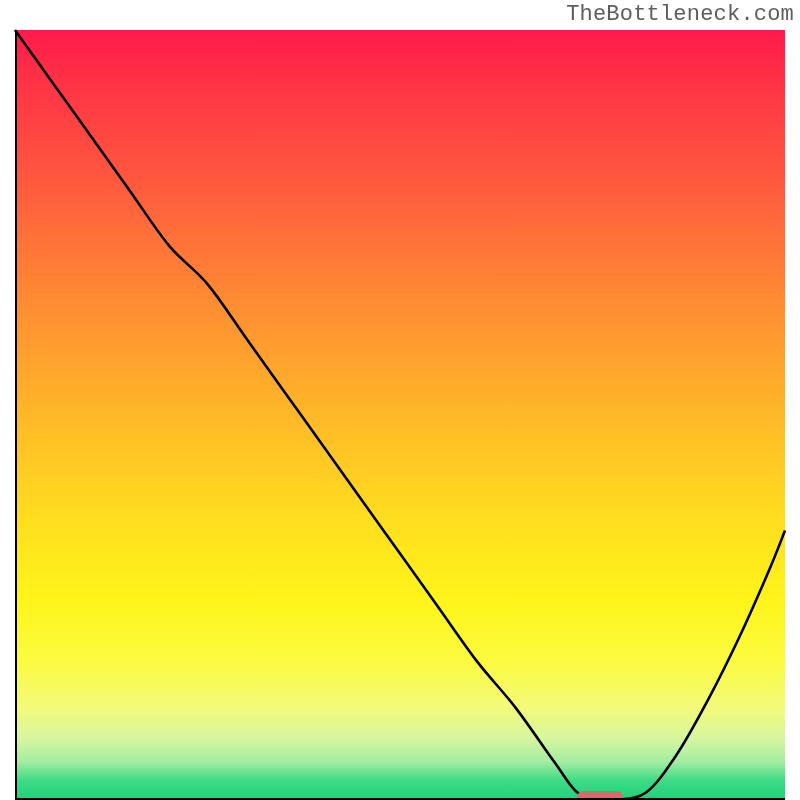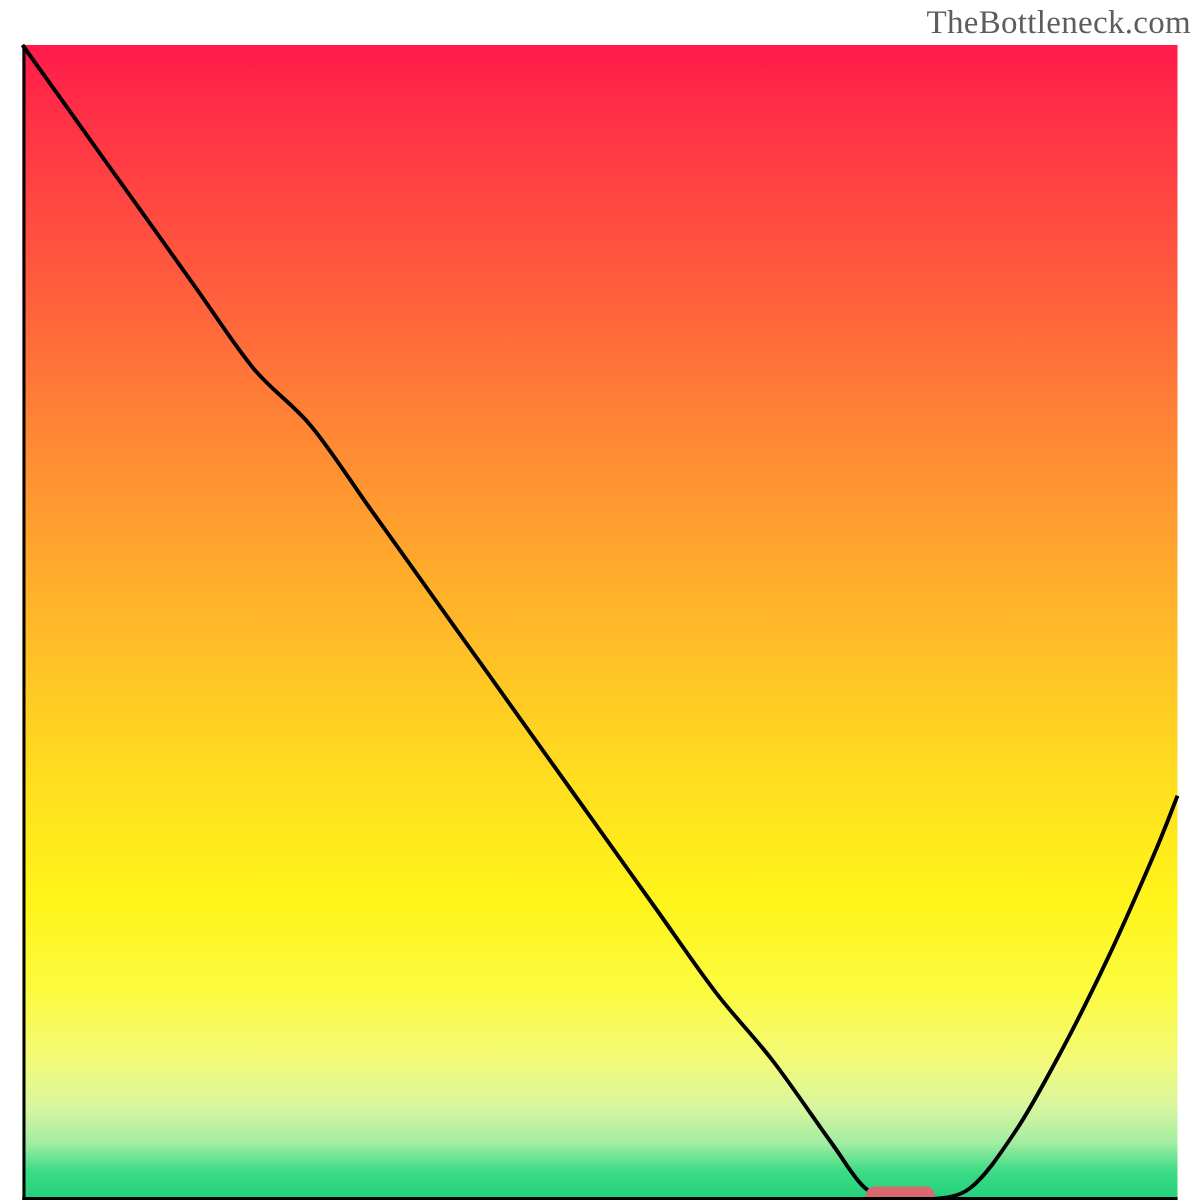--- a/index.html
+++ b/index.html
@@ -53,21 +53,21 @@
     left: 15px;
     top: 798px;
     width: 770px;
     height: 0;
     border-top: 2px solid #000;
   }
   .watermark {
     position: absolute;
     right: 6px;
     top: 2px;
-    font-family: Liberation Serif, serif;
+    font-family: Liberation Mono, monospace;
     font-size: 22px;
     color: #5d5d5d;
     letter-spacing: 0.2px;
   }
   svg.curve {
     position: absolute;
     left: 15px;
     top: 30px;
     width: 770px;
     height: 770px;

